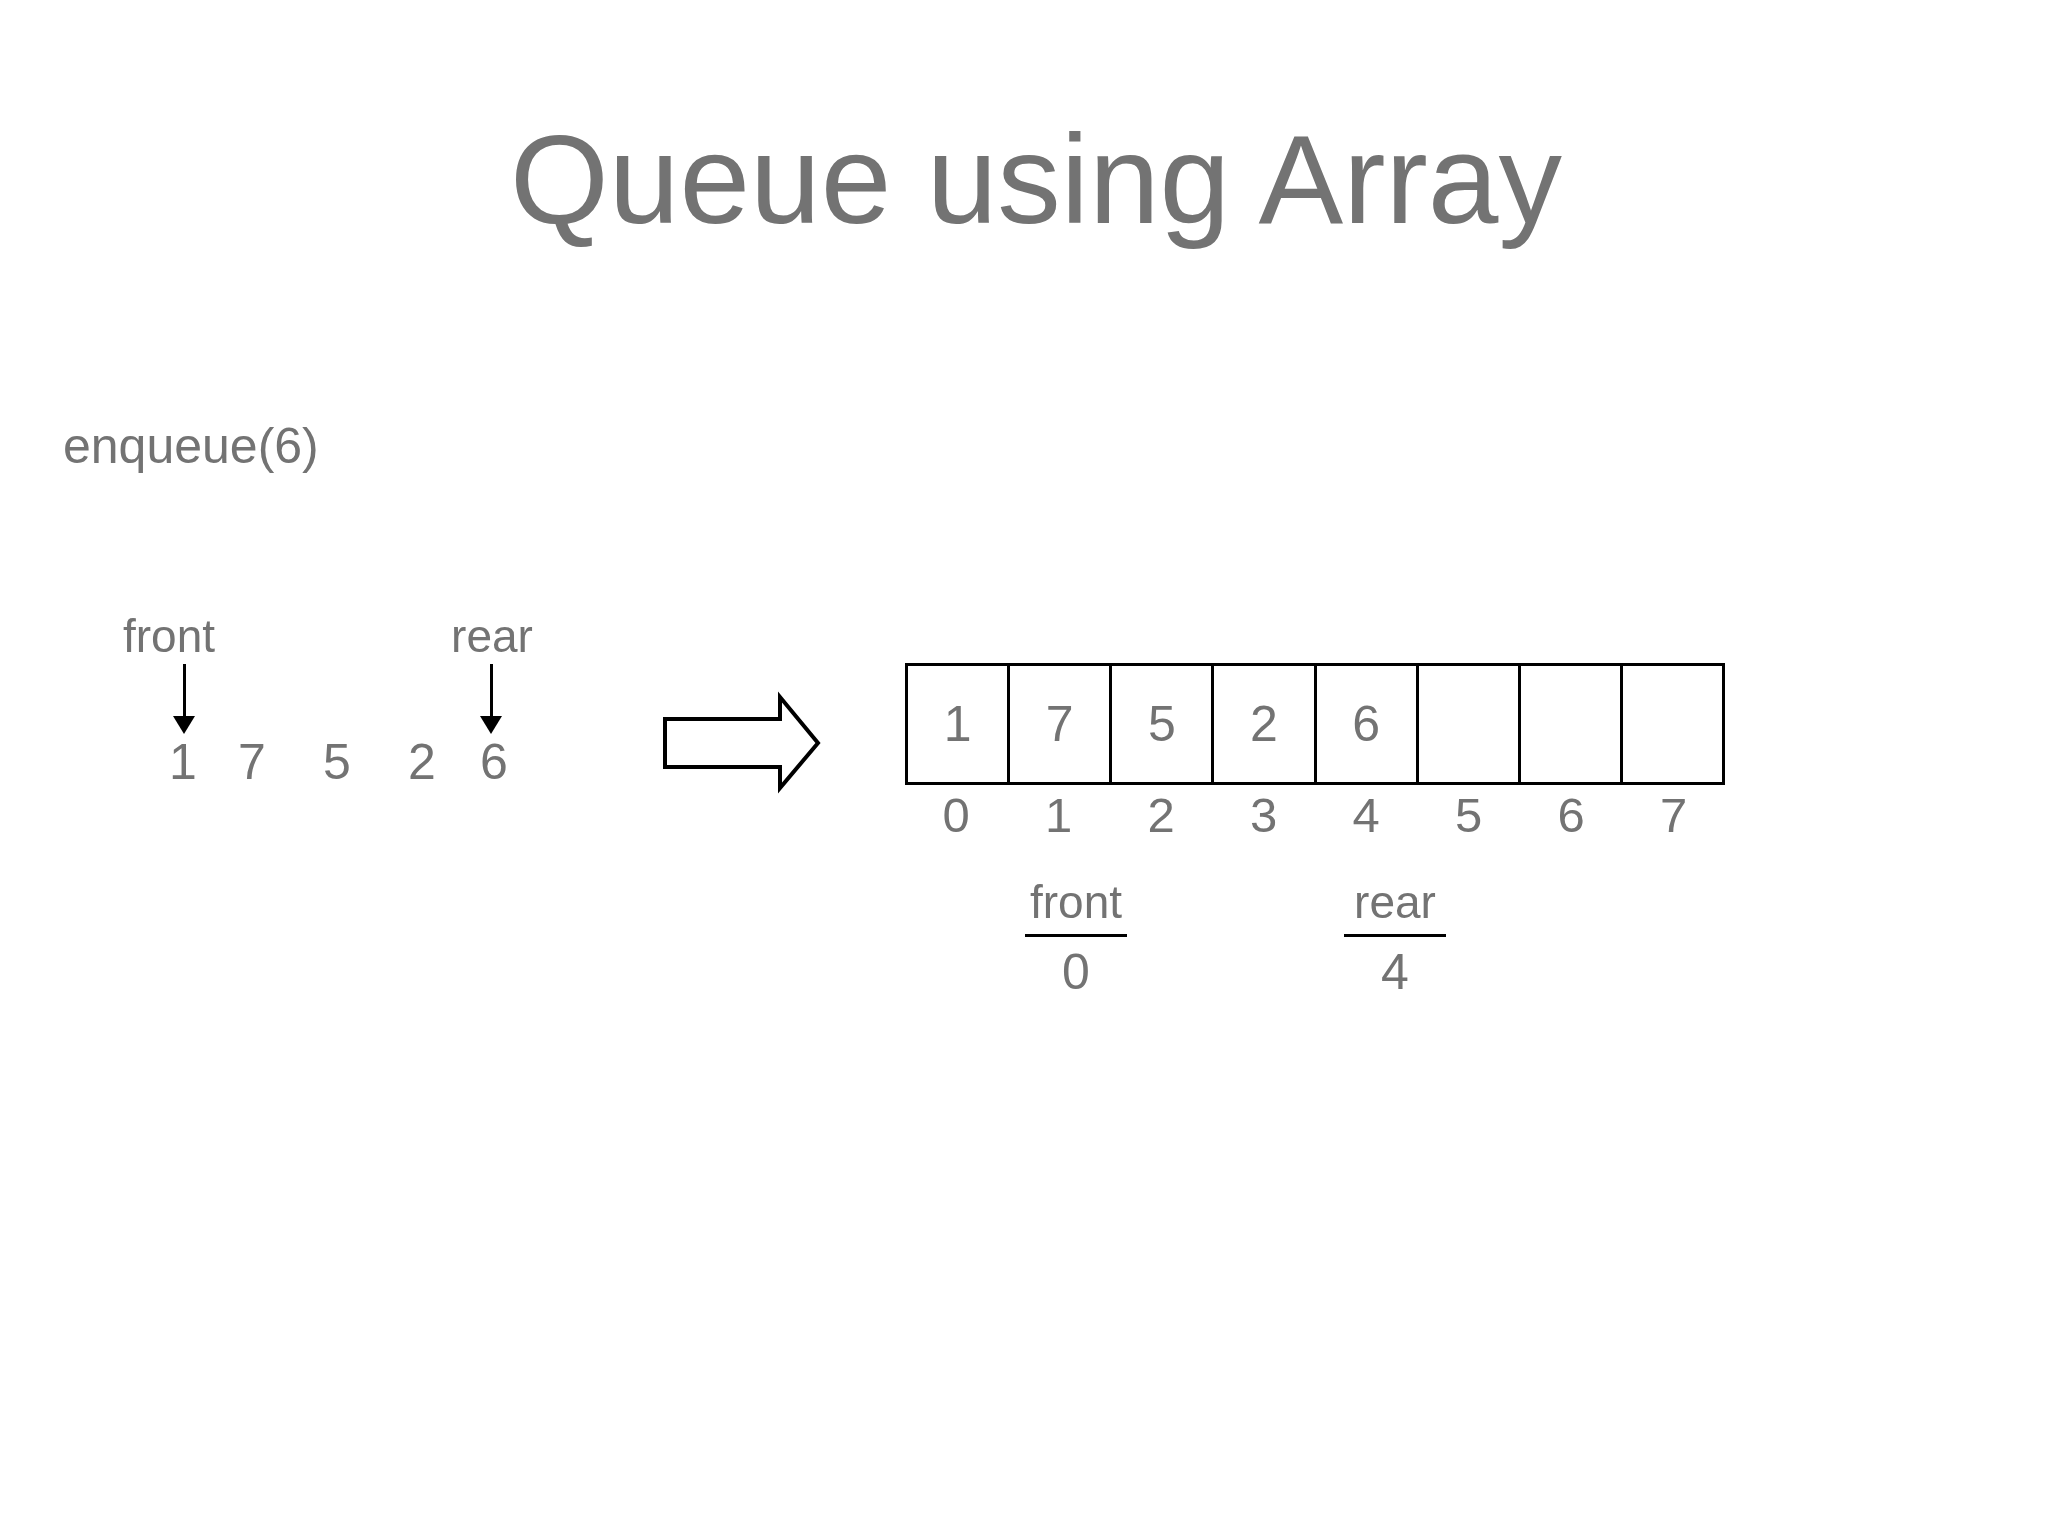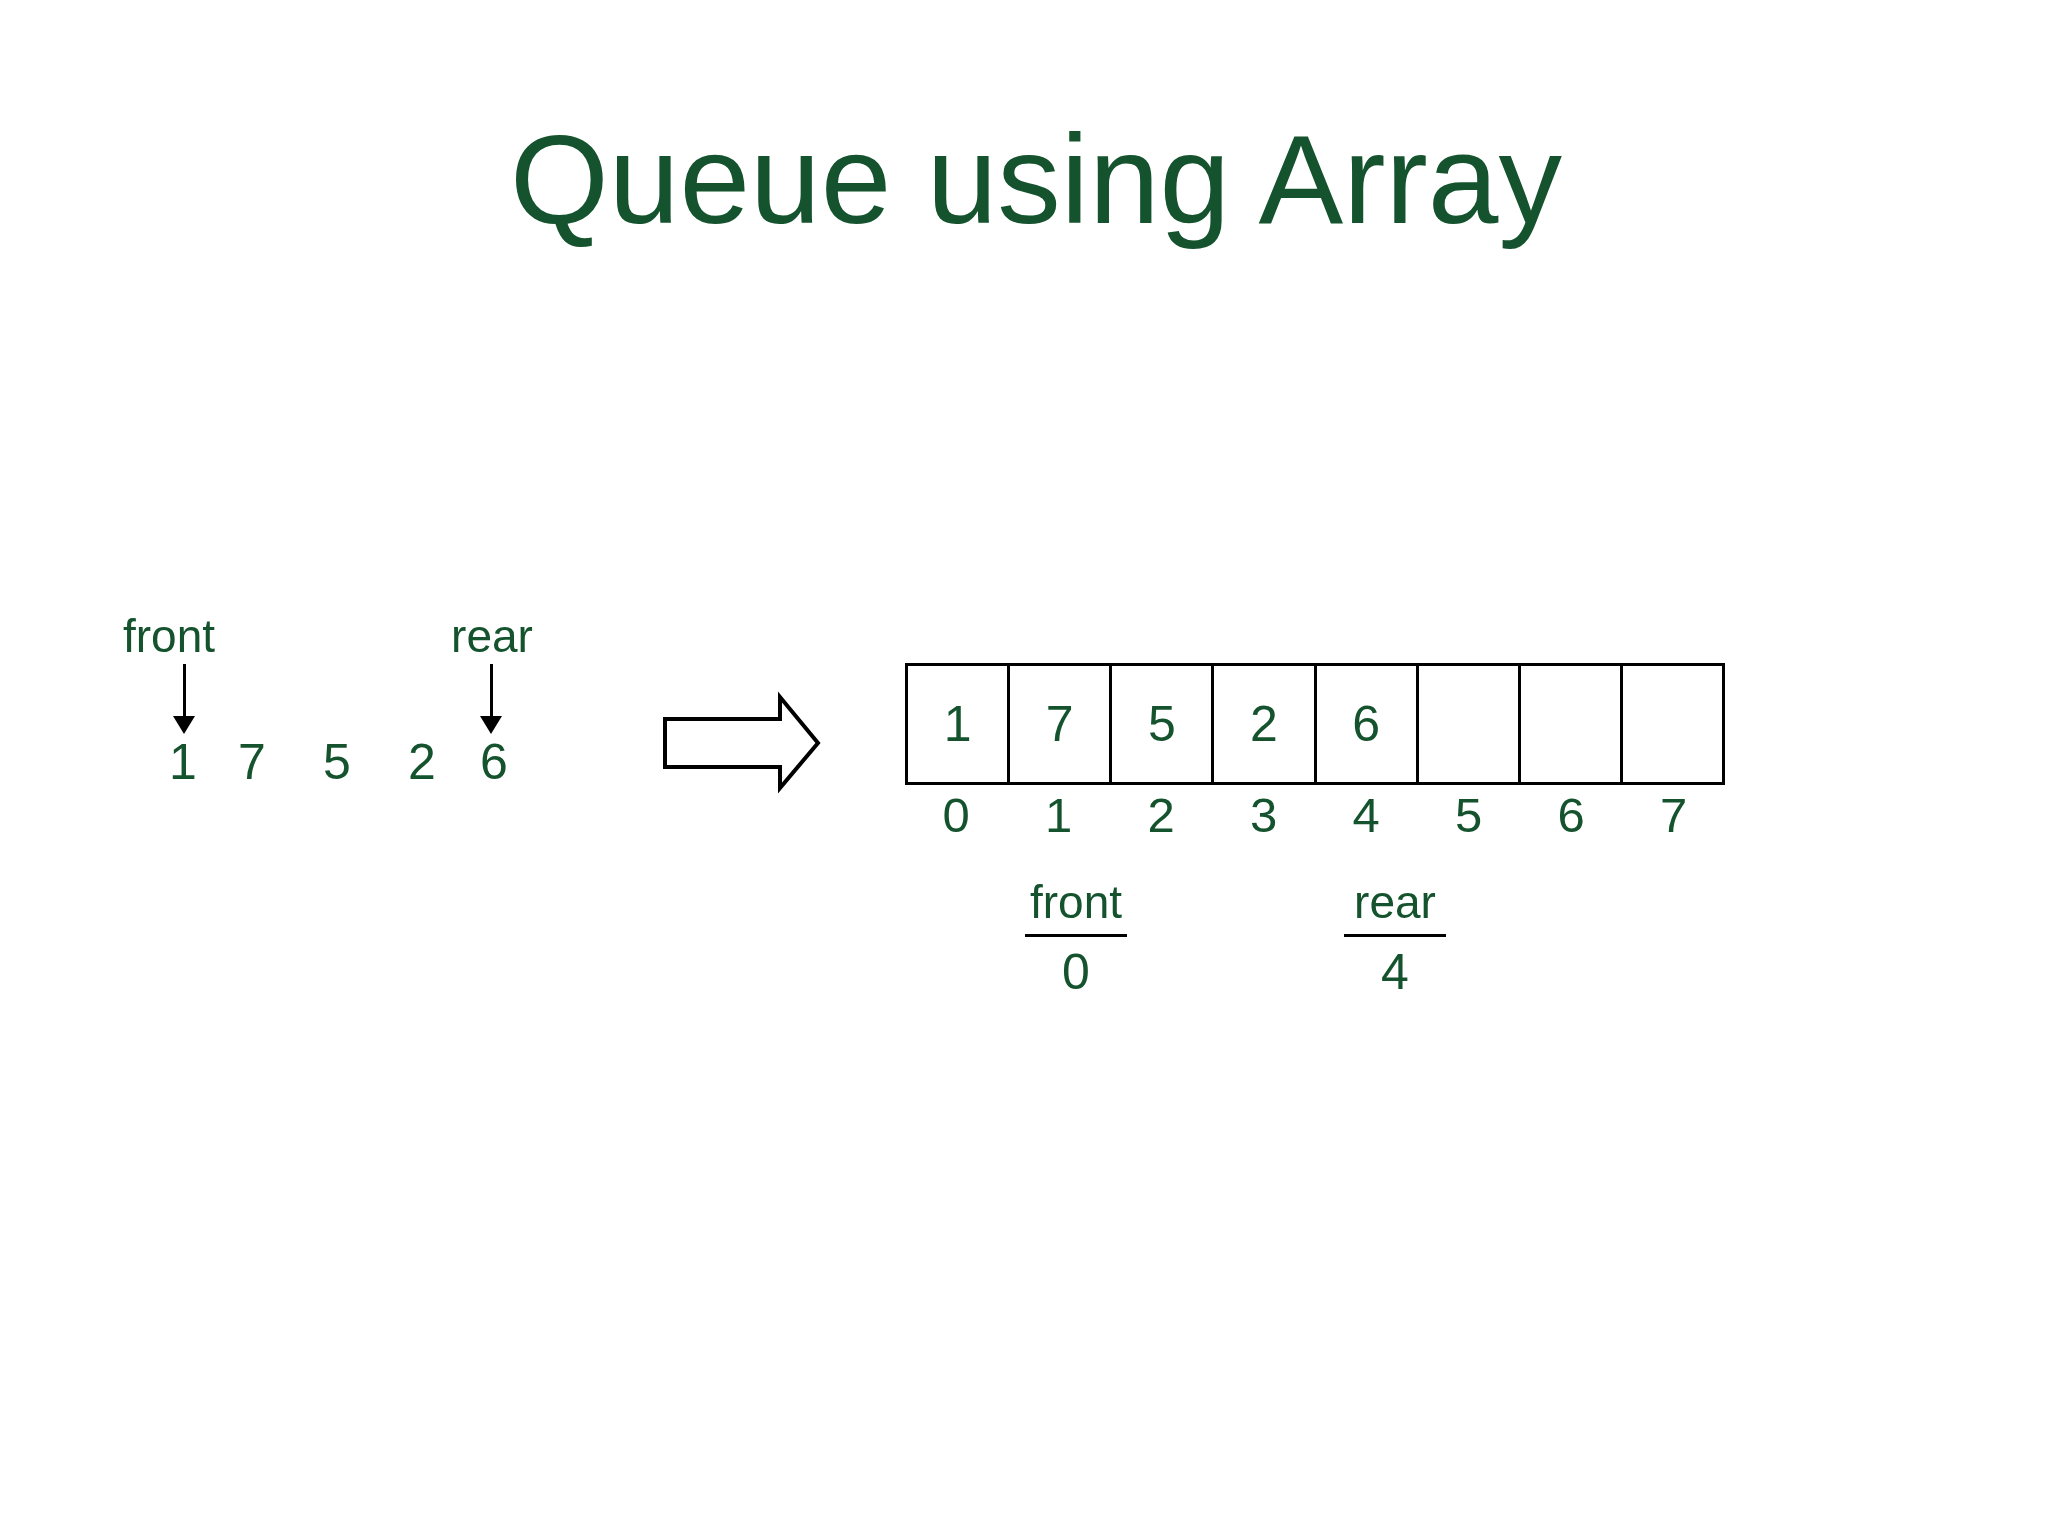--- a/index.html
+++ b/index.html
@@ -7,21 +7,21 @@
     padding: 0;
     background: #ffffff;
   }
   .slide {
     position: relative;
     width: 2048px;
     height: 1536px;
     background: #ffffff;
     overflow: hidden;
     font-family: "Liberation Sans", sans-serif;
-    color: #14532d;
+    color: #737373;
   }
   .title {
     position: absolute;
     top: 116px;
     left: 12px;
     width: 2048px;
     margin: 0;
     text-align: center;
     font-size: 127px;
     font-weight: 400;
@@ -134,20 +134,21 @@
     margin-top: 8px;
   }
 </style>
 </head>
 <body>
 
 <div class="slide">
 
   <h1 class="title">Queue using Array</h1>
 
+  <div class="op-label">enqueue(6)</div>
 
   <span class="q-label" style="left:169px">front</span>
   <span class="q-label" style="left:492px">rear</span>
 
   <div class="down-arrow" style="left:184px">
     <div class="shaft"></div>
     <div class="head"></div>
   </div>
   <div class="down-arrow" style="left:491px">
     <div class="shaft"></div>

